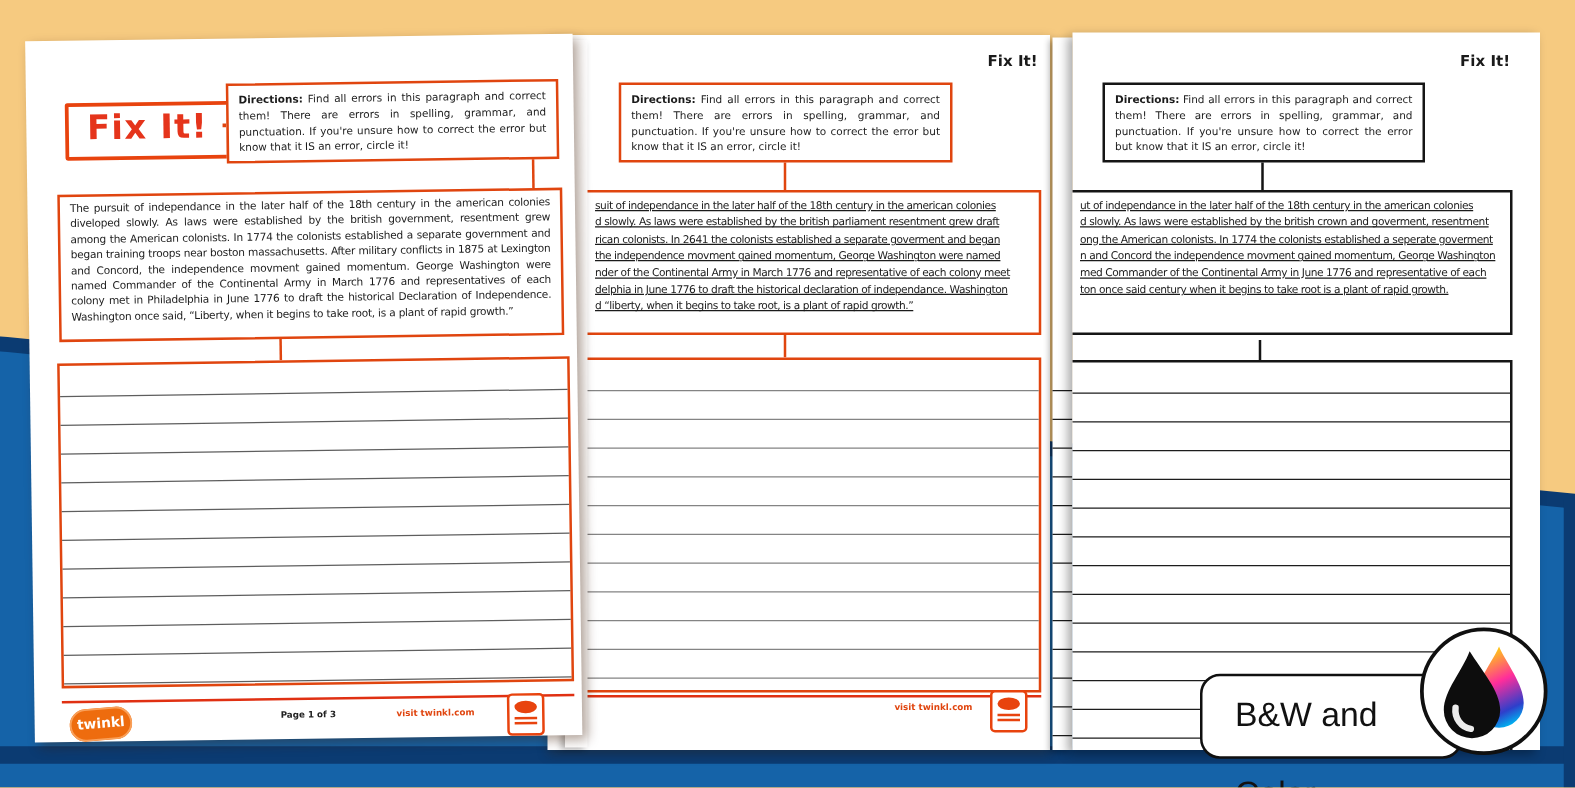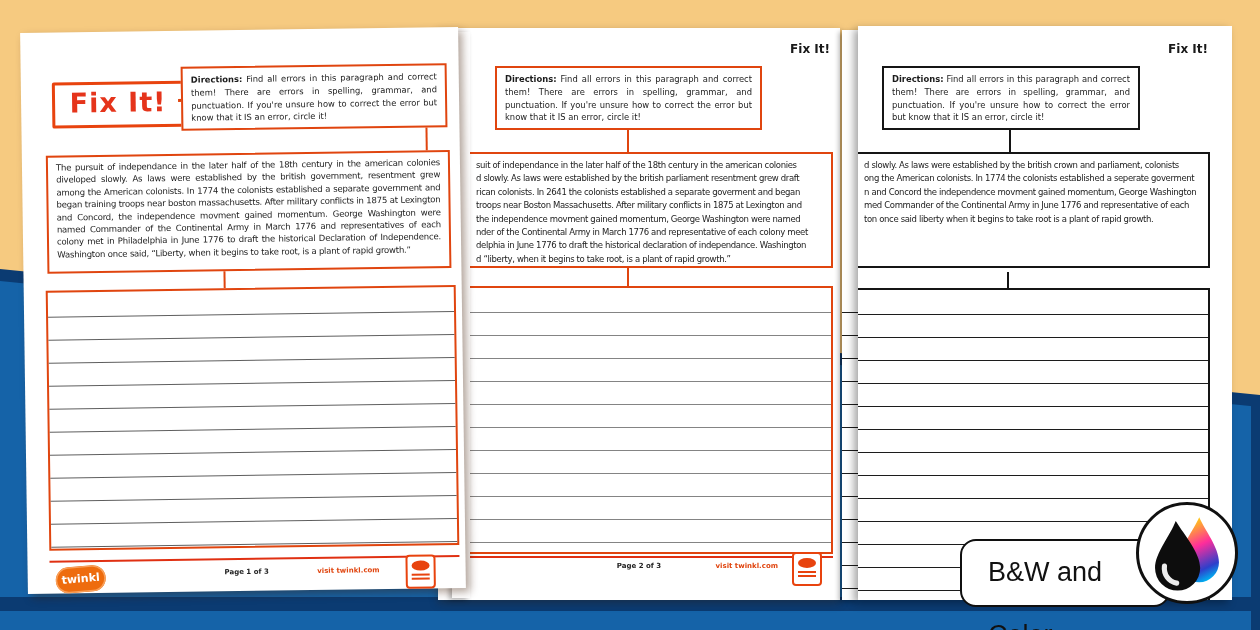--- a/index.html
+++ b/index.html
@@ -20,21 +20,21 @@
   .page1{left:24px;top:30px;width:438px;height:561px;z-index:20;transform:rotate(-0.8deg);box-shadow:4px 4px 9px rgba(60,25,0,.40);}
   
   .fixit-title-box{border:3px solid #E8430E;border-radius:2px;text-align:center;}
   .fixit-title{font-weight:bold;font-size:27px;line-height:36px;color:#E5341B;letter-spacing:1px;}
   .fixit-small{font-weight:bold;font-size:12px;color:#1a1a1a;}
   .box{border:2px solid #E0450F;background:#fff;box-sizing:border-box;}
   .box.bw{border-color:#151515;}
   .dir-text{padding:5px 8px;font-size:8.4px;line-height:12.8px;color:#1b1b1b;text-align:justify;}
   .dir-label{font-weight:bold;}
   .para-just{padding:4px 8px;font-size:8.5px;line-height:12.4px;letter-spacing:-0.2px;color:#1b1b1b;text-align:justify;}
-  .para-lines{padding-top:5px;font-size:8.5px;line-height:13.4px;letter-spacing:-0.35px;color:#1b1b1b;white-space:nowrap;overflow:hidden;}
+  .para-lines{padding-top:5px;font-size:8.5px;line-height:13.4px;letter-spacing:-0.35px;color:#1b1b1b;white-space:nowrap;overflow:hidden;text-decoration:underline;}
   .para-lines div{white-space:nowrap;}
   .conn{background:#E0450F;}
   .conn.bw{background:#141414;}
   .wline{position:absolute;left:0;right:0;height:1.4px;}
   .lines-gray .wline{background:#848484;}
   .lines-dark .wline{background:#5e5e5e;}
   .lines-black .wline{background:#1c1c1c;}
   .footer-rule{background:#E03012;height:2px;}
   .footer-page{font-size:7px;font-weight:bold;color:#222;text-align:center;}
   .footer-visit{font-size:7px;font-weight:bold;color:#E0450F;}
@@ -66,21 +66,20 @@
         <span>Find all errors in this paragraph and correct them! There are errors in spelling, grammar, and punctuation. If you're unsure how to correct the error but know that it IS an error, circle it!</span>
       </div>
     </div>
     <div class="abs conn" style="left:189px;top:102px;width:2px;height:22px;"></div>
 
     <div class="abs box" style="left:14px;top:124px;width:381px;height:116px;">
       <div class="para-lines" style="padding-left:22px;">
         <div>suit of independance in the later half of the 18th century in the american colonies</div>
         <div>d slowly. As laws were established by the british parliament resentment grew draft</div>
         <div>rican colonists. In 2641 the colonists established a separate goverment and began</div>
-        <div>troops near Boston Massachusetts. After military conflicts in 1875 at Lexington and</div>
         <div>the independence movment gained momentum, George Washington were named</div>
         <div>nder of the Continental Army in March 1776 and representative of each colony meet</div>
         <div>delphia in June 1776 to draft the historical declaration of independance. Washington</div>
         <div>d “liberty, when it begins to take root, is a plant of rapid growth.”</div>
       </div>
     </div>
     <div class="abs conn" style="left:189px;top:240px;width:2px;height:18px;"></div>
 
     <div class="abs box lines-gray" style="left:14px;top:258px;width:381px;height:268px;">
         <div class="wline" style="top: 24px;"></div>
@@ -90,21 +89,20 @@
         <div class="wline" style="top: 116px;"></div>
         <div class="wline" style="top: 139px;"></div>
         <div class="wline" style="top: 162px;"></div>
         <div class="wline" style="top: 185px;"></div>
         <div class="wline" style="top: 208px;"></div>
         <div class="wline" style="top: 231px;"></div>
         <div class="wline" style="top: 254px;"></div>
       </div>
 
     <div class="abs footer-rule" style="left:14px;top:528px;width:381px;"></div>
-    <div class="abs footer-page" style="left:0;right:0;top:534px;">Page 2 of 3</div>
     <div class="abs footer-visit" style="right:62px;top:534px;">visit twinkl.com</div>
     <div class="abs stamp" style="right:18px;top:524px;width:30px;height:34px;">
       <div class="stamp-cloud"></div>
         <div class="stamp-line"></div>
         <div class="stamp-line"></div>
     </div>
   </div>
 
   <div class="sheet sliver sliverA">
     <div class="abs lines-black" style="left:0;right:0;top:282px;height:290px;">
@@ -130,25 +128,26 @@
     <div class="abs box bw" style="left:24px;top:40px;width:258px;height:64px;">
       <div class="dir-text">
         <span class="dir-label">Directions:</span>
         <span>Find all errors in this paragraph and correct them! There are errors in spelling, grammar, and punctuation. If you're unsure how to correct the error but know that it IS an error, circle it!</span>
       </div>
     </div>
     <div class="abs conn bw" style="left:151px;top:104px;width:2px;height:22px;"></div>
 
     <div class="abs box bw" style="left:-20px;top:126px;width:372px;height:116px;">
       <div class="para-lines" style="padding-left:24px;">
-        <div>d slowly. As laws were established by the british crown and parliament, colonists</div>
+        <div>ut of independance in the later half of the 18th century in the american colonies</div>
+        <div>d slowly. As laws were established by the british crown and goverment, resentment</div>
         <div>ong the American colonists. In 1774 the colonists established a seperate goverment</div>
         <div>n and Concord the independence movment gained momentum, George Washington</div>
         <div>med Commander of the Continental Army in June 1776 and representative of each</div>
-        <div>ton once said liberty when it begins to take root is a plant of rapid growth.</div>
+        <div>ton once said century when it begins to take root is a plant of rapid growth.</div>
       </div>
     </div>
     <div class="abs conn bw" style="left:149px;top:246px;width:2px;height:16px;"></div>
 
     <div class="abs box bw lines-black" style="left:-20px;top:262px;width:372px;height:330px;">
         <div class="wline" style="top: 24px;"></div>
         <div class="wline" style="top: 47px;"></div>
         <div class="wline" style="top: 70px;"></div>
         <div class="wline" style="top: 93px;"></div>
         <div class="wline" style="top: 116px;"></div>

